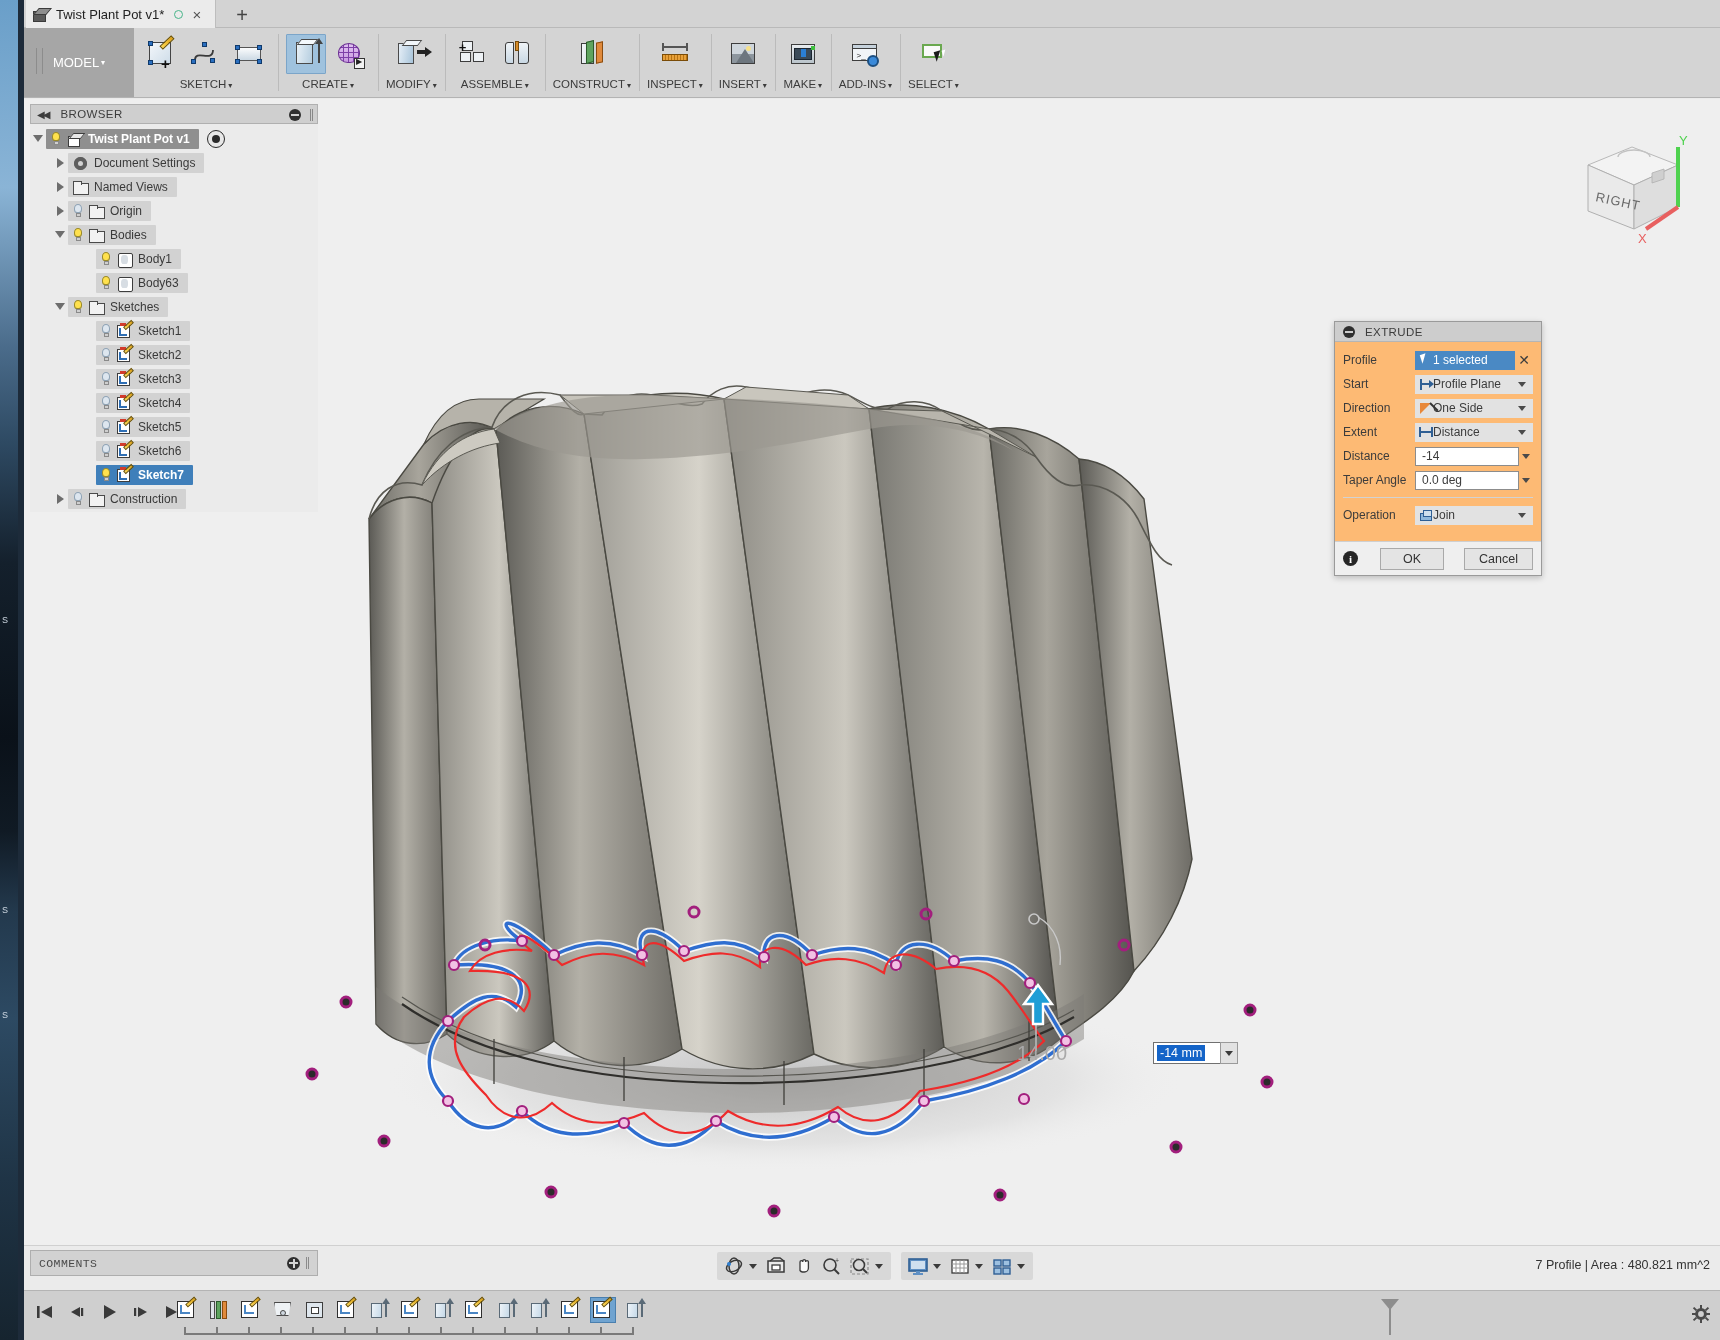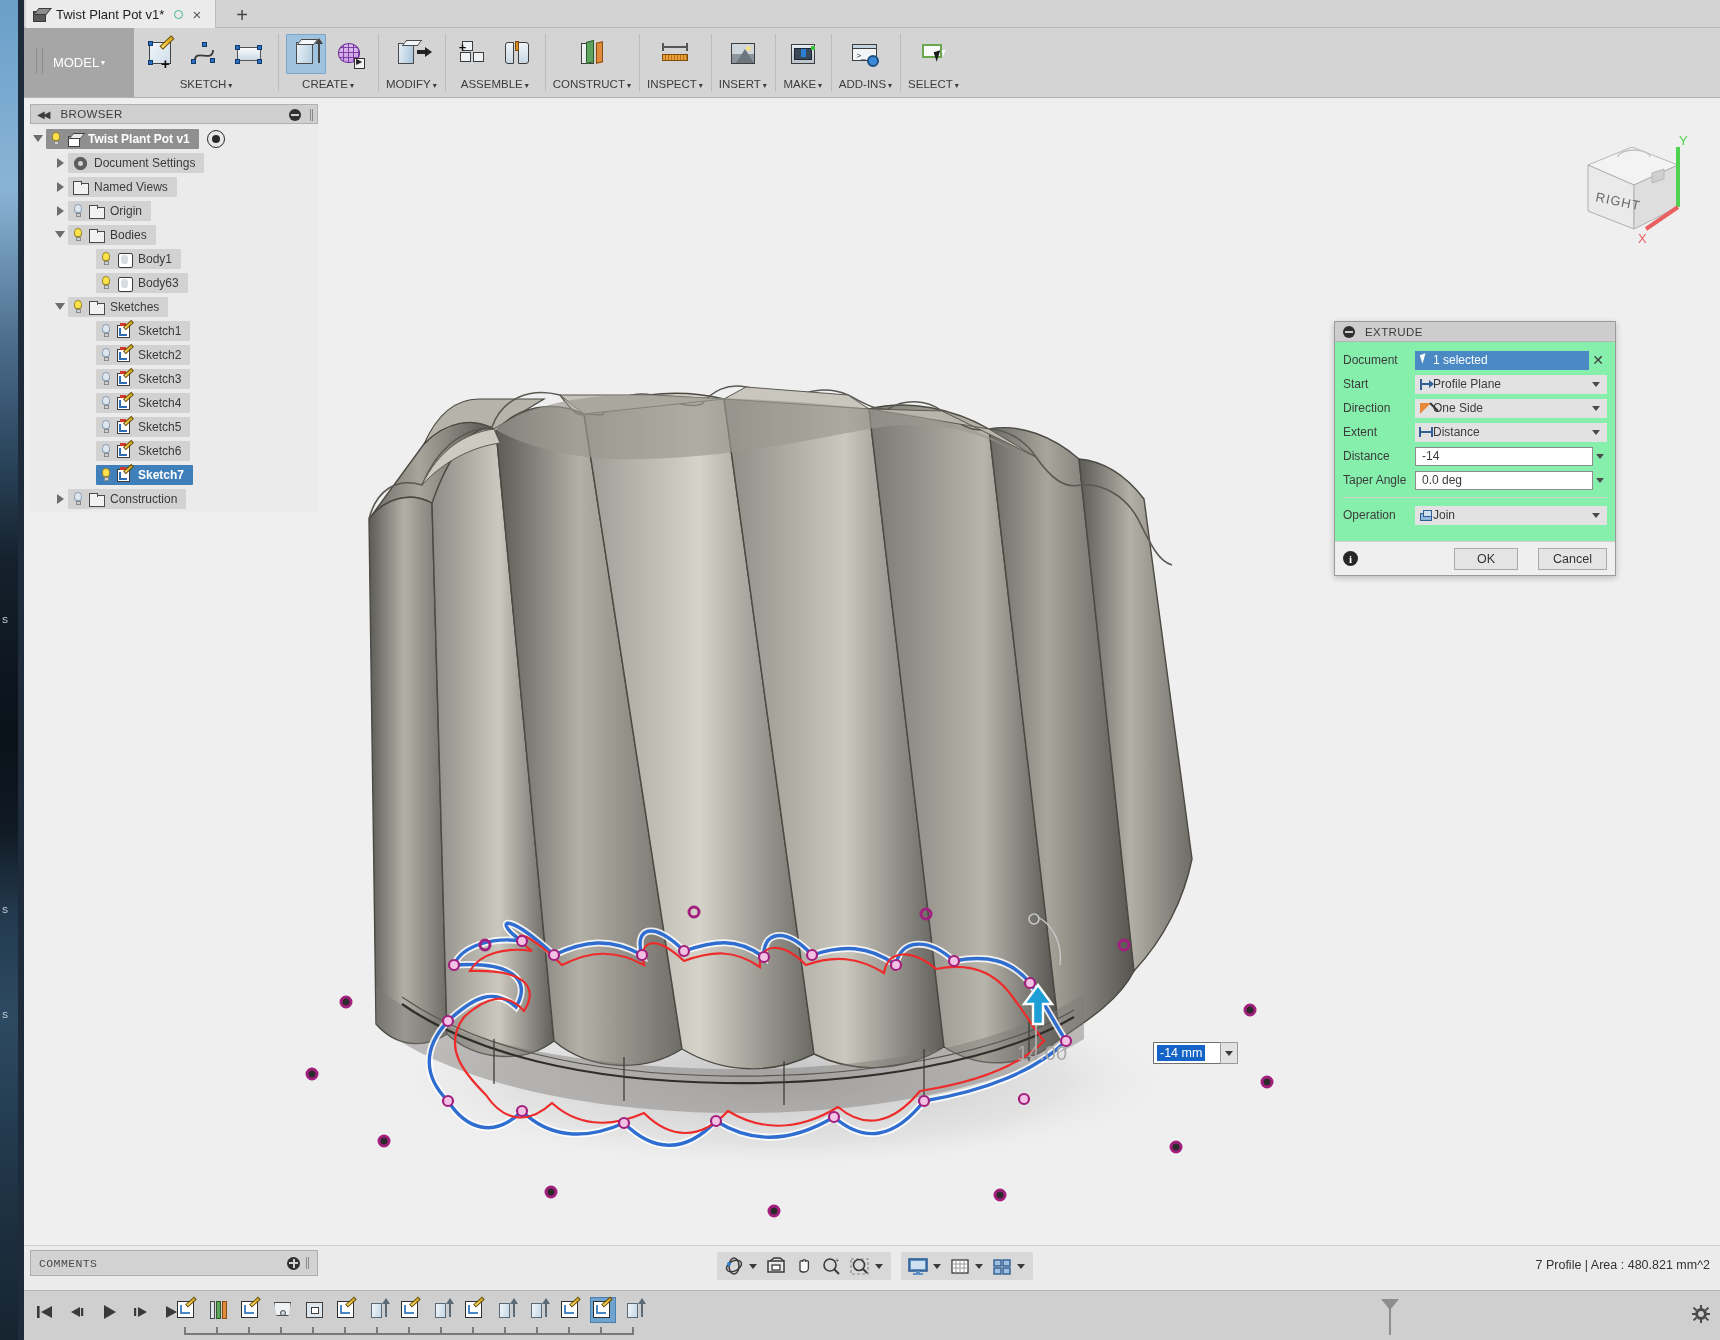--- a/index.html
+++ b/index.html
@@ -408,22 +408,22 @@
   #canvas{
     position:absolute; left:0; top:99px; right:0; bottom:95px;
     background:#efefef; overflow:hidden;
   }
 
   
   #viewcube{ position:absolute; right:30px; top:30px; width:130px; height:120px; }
 
   
   #extrude{
-    position:absolute; left:1310px; top:222px; width:282px;
-    background:#86efac; border:1px solid #9a9a9a;
+    position:absolute; left:1310px; top:222px; width:208px;
+    background:#fdba74; border:1px solid #9a9a9a;
     box-shadow:0 2px 6px rgba(0,0,0,.22); font-size:12px;
   }
   #extrude .dlg-head{
     height:20px; background:#cdcdcd; display:flex; align-items:center;
     padding:0 8px; border-bottom:1px solid #b5b5b5;
   }
   .dlg-min{
     width:12px;height:12px;border-radius:50%;background:#2f2f2f;position:relative;flex:none;
   }
   .dlg-min:after{
@@ -1085,21 +1085,21 @@
     </div>
 
     <div id="extrude">
       <div class="dlg-head">
         <span class="dlg-min"></span>
         <span class="dlg-title">EXTRUDE</span>
       </div>
       <div class="dlg-body">
 
         <div class="frow">
-          <span class="flabel">Document</span>
+          <span class="flabel">Profile</span>
           <span class="fctl chosen">
             <span class="mini">
                 <span class="m-cursor"></span>
               </span>
             <span class="ftxt">1 selected</span>
           </span>
           <span class="clearx">✕</span>
         </div>
 
         <div class="frow">

